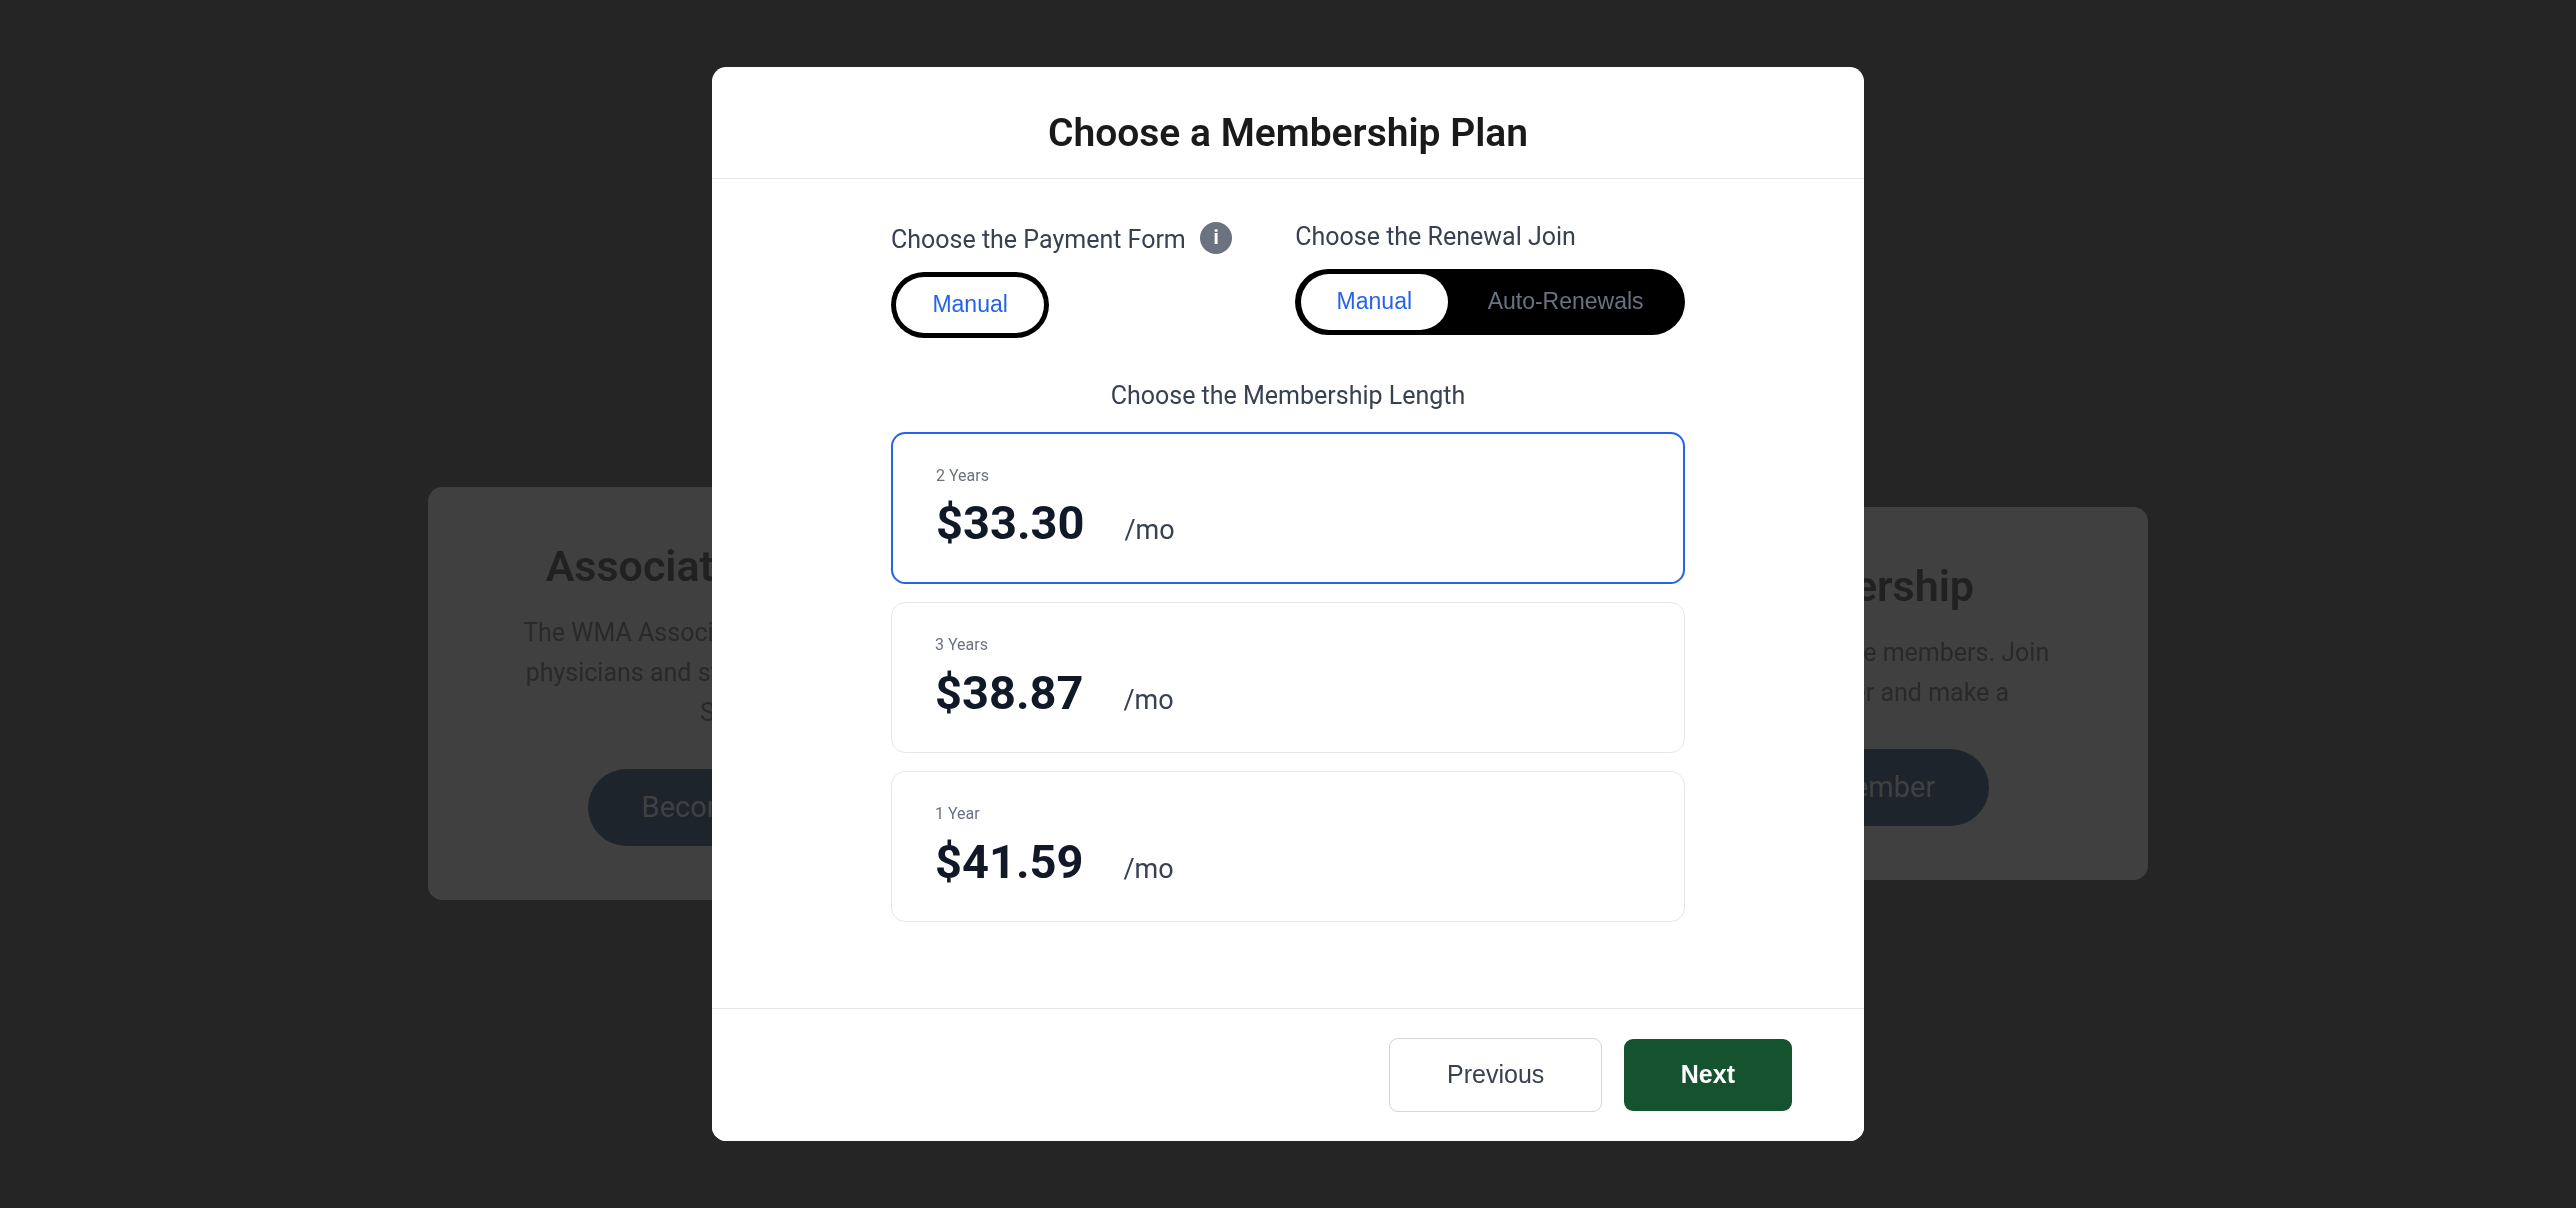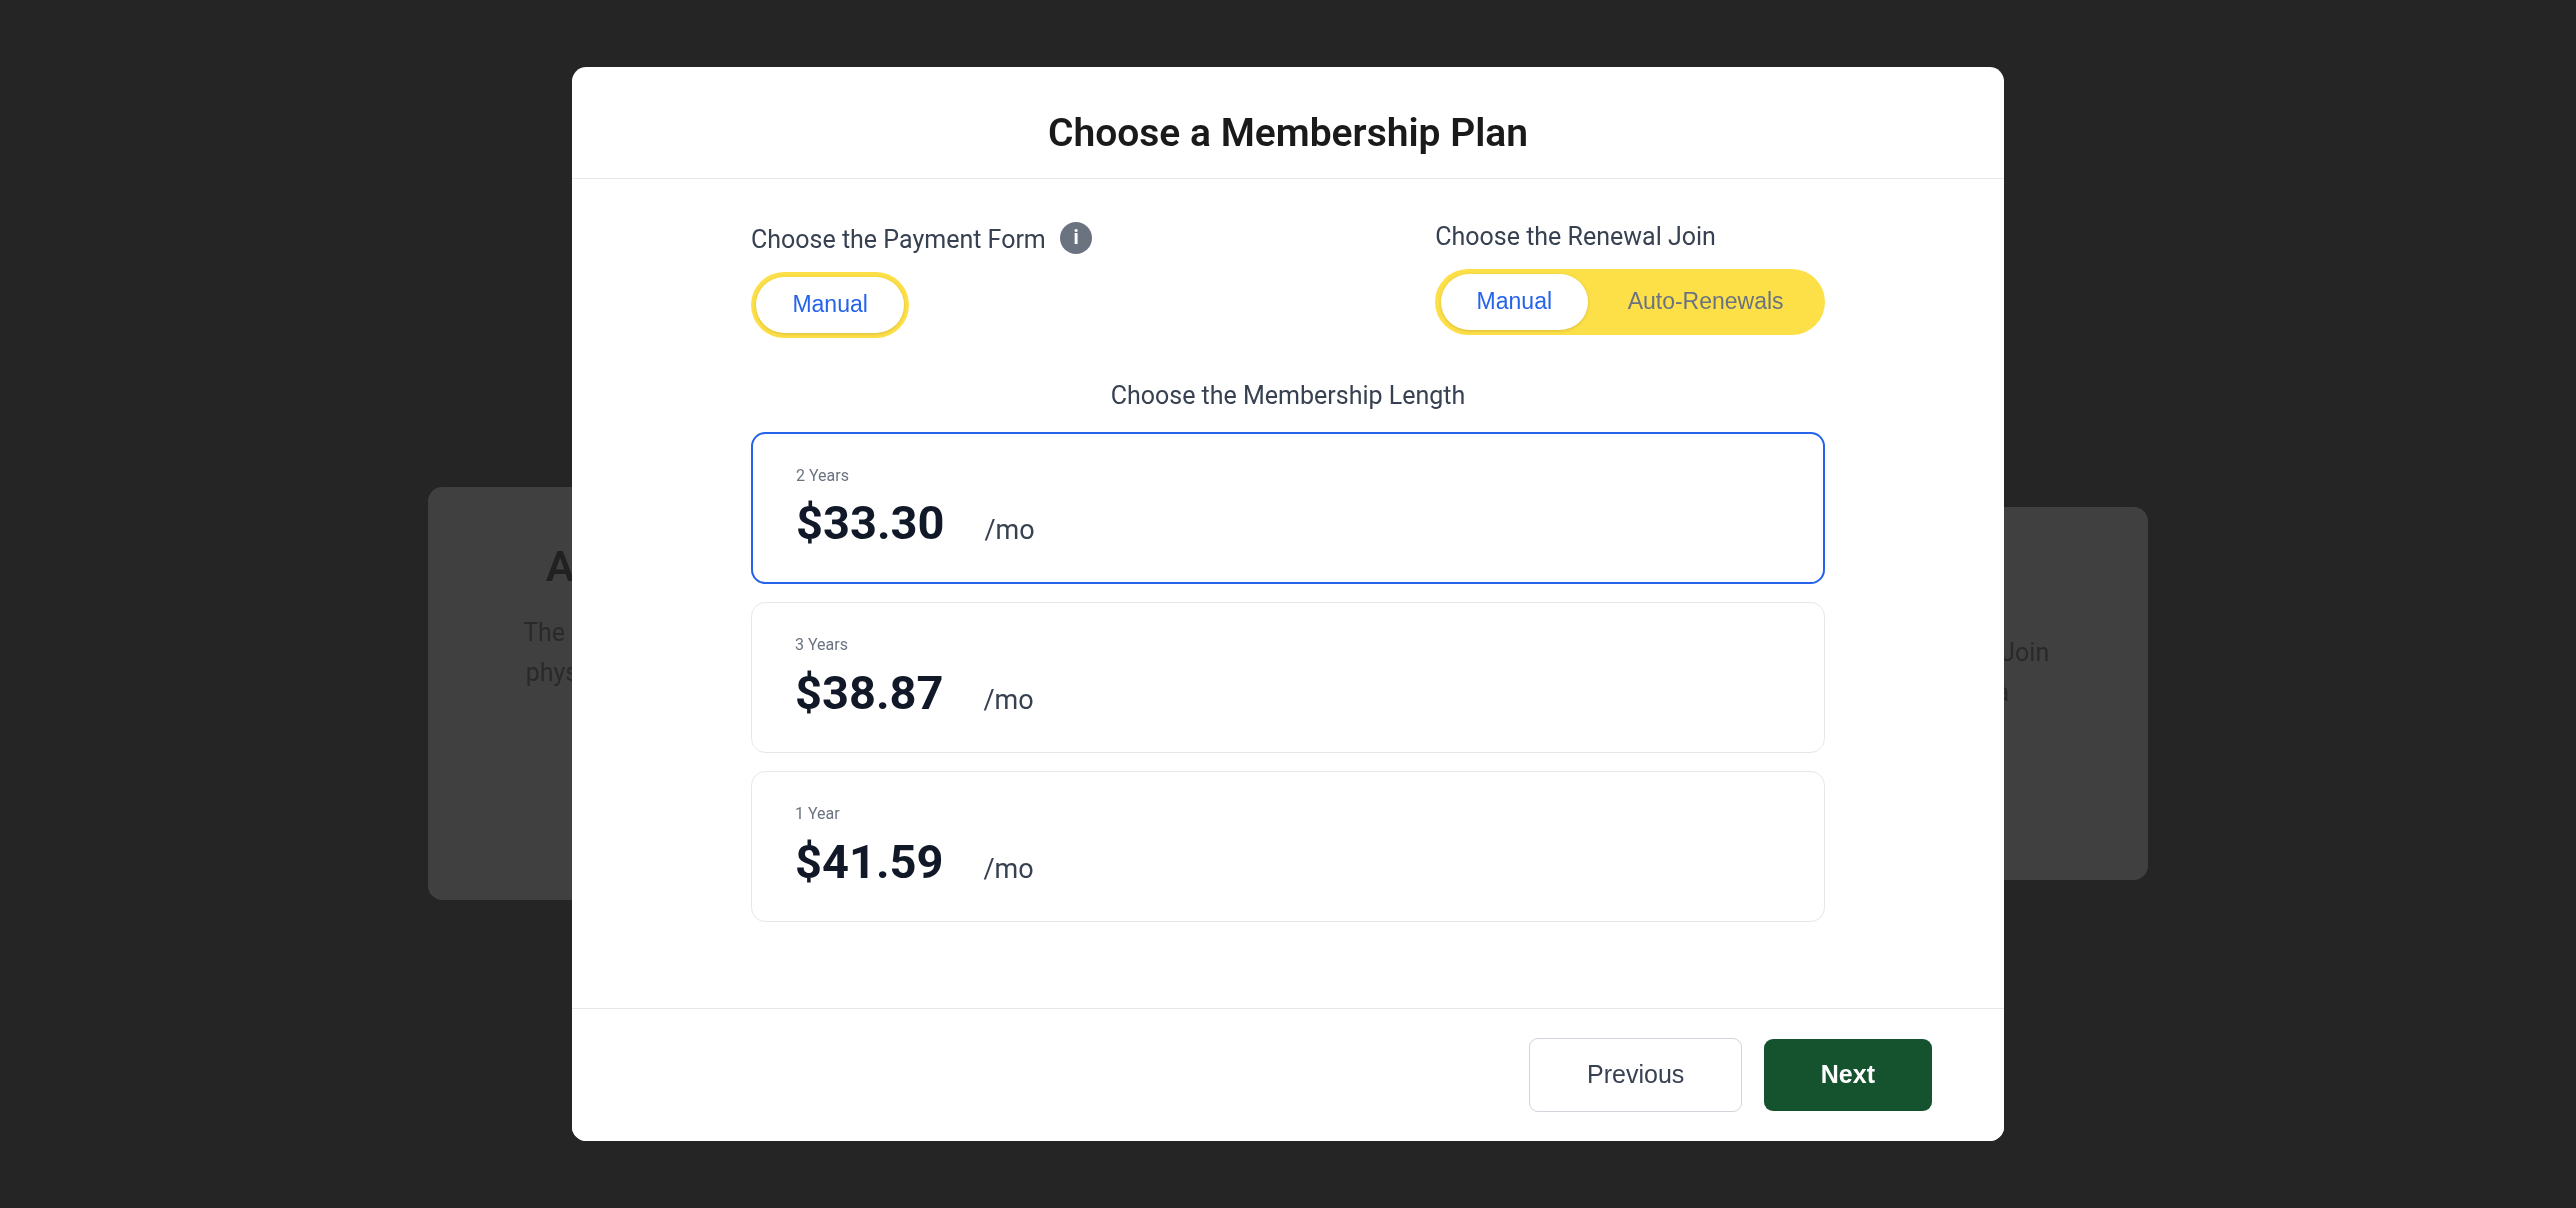--- a/index.html
+++ b/index.html
@@ -69,21 +69,21 @@
       background: rgba(0,0,0,0.5);
       display: flex;
       align-items: center;
       justify-content: center;
       z-index: 10;
     }
 
     .modal {
       background: #fff;
       border-radius: 14.3px;
-      width: 1432px;
+      width: 1152px;
       max-height: 1164px;
       overflow: hidden;
       display: flex;
       flex-direction: column;
       position: relative;
     }
 
     .modal-header {
       padding: 43px 72px 21.5px;
       text-align: center;
@@ -132,21 +132,21 @@
       background: #6b7280;
       color: #fff;
       font-size: 19.7px;
       font-weight: bold;
       margin-left: 7.2px;
       cursor: pointer;
     }
 
     .toggle-group {
       display: flex;
-      background: #fde047;
+      background: #000000;
       border-radius: 45px;
       padding: 5.4px;
       gap: 3.6px;
     }
 
     .toggle-btn {
       padding: 14.3px 36px;
       border-radius: 45px;
       border: none;
       cursor: pointer;

